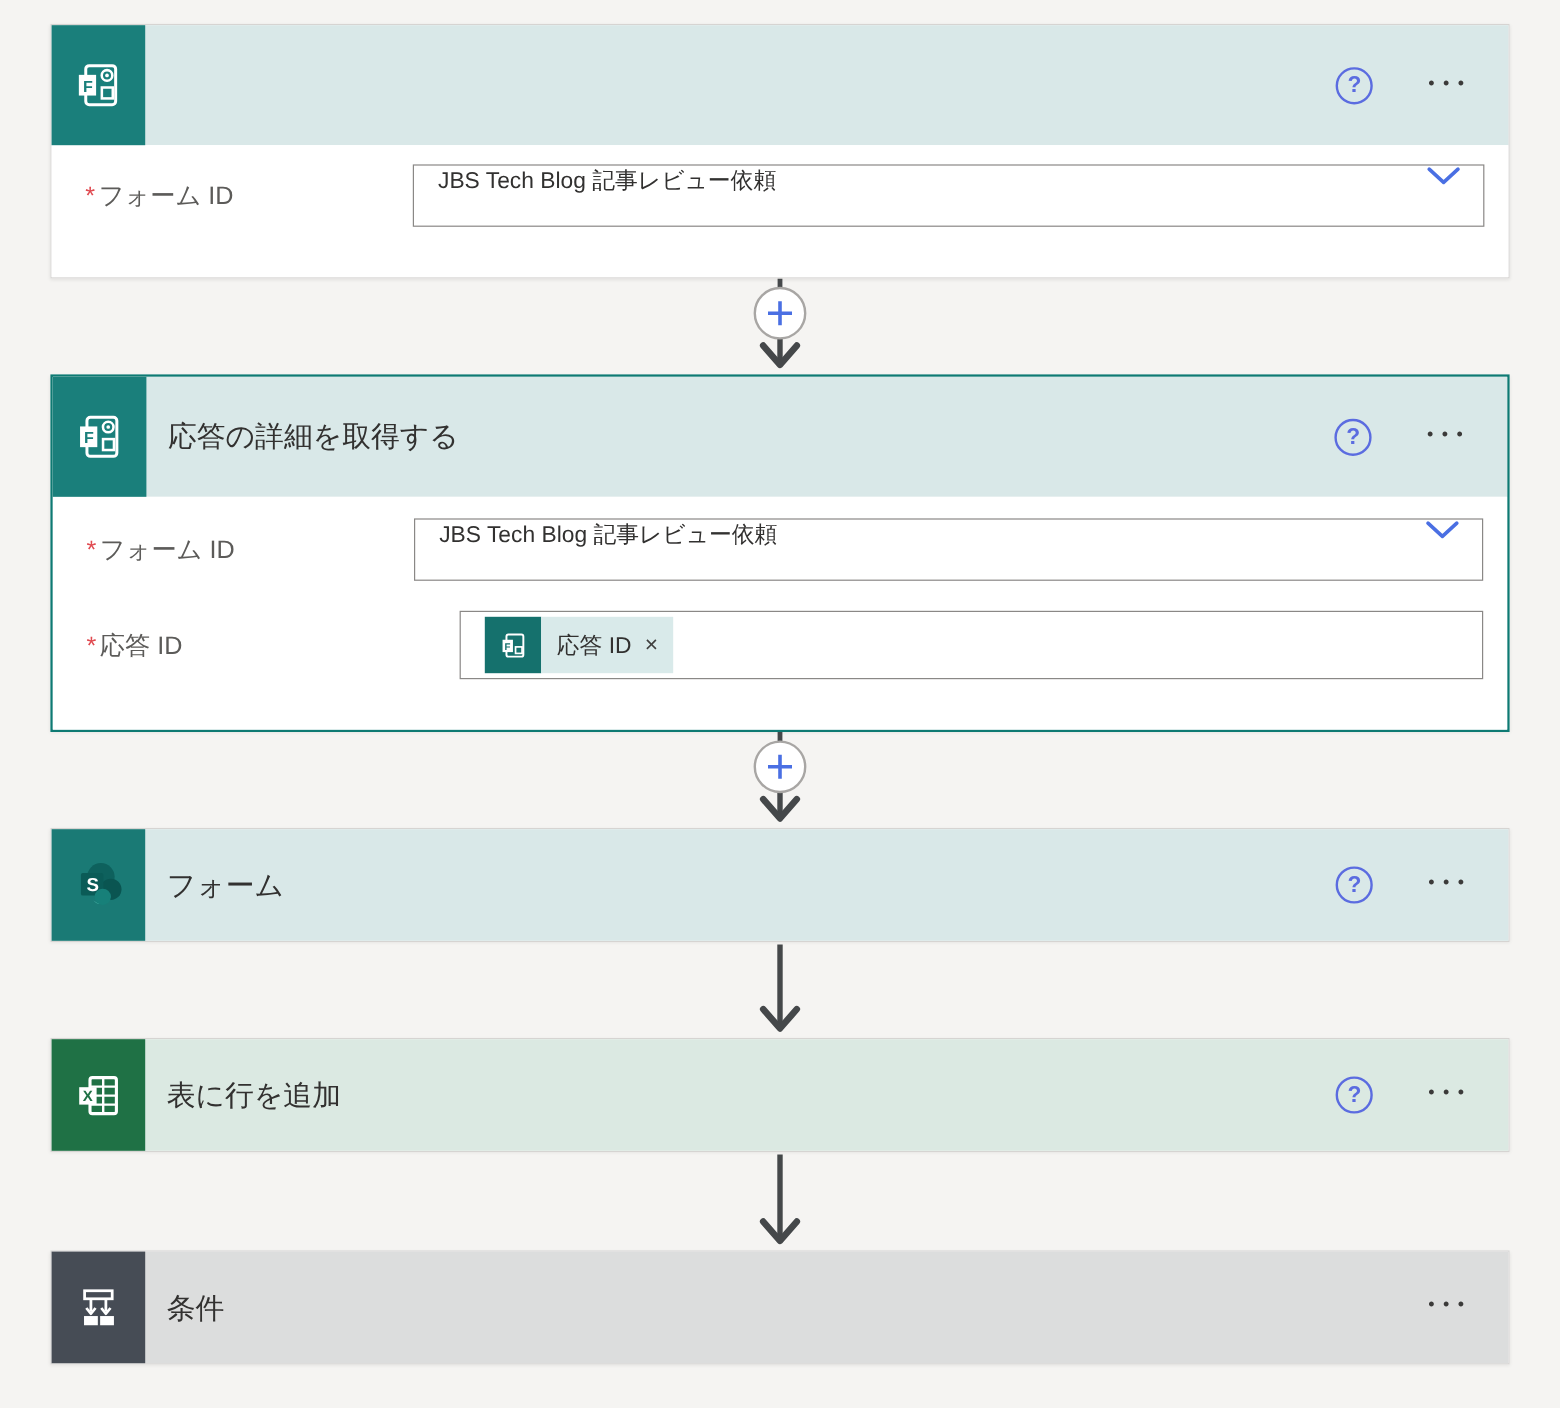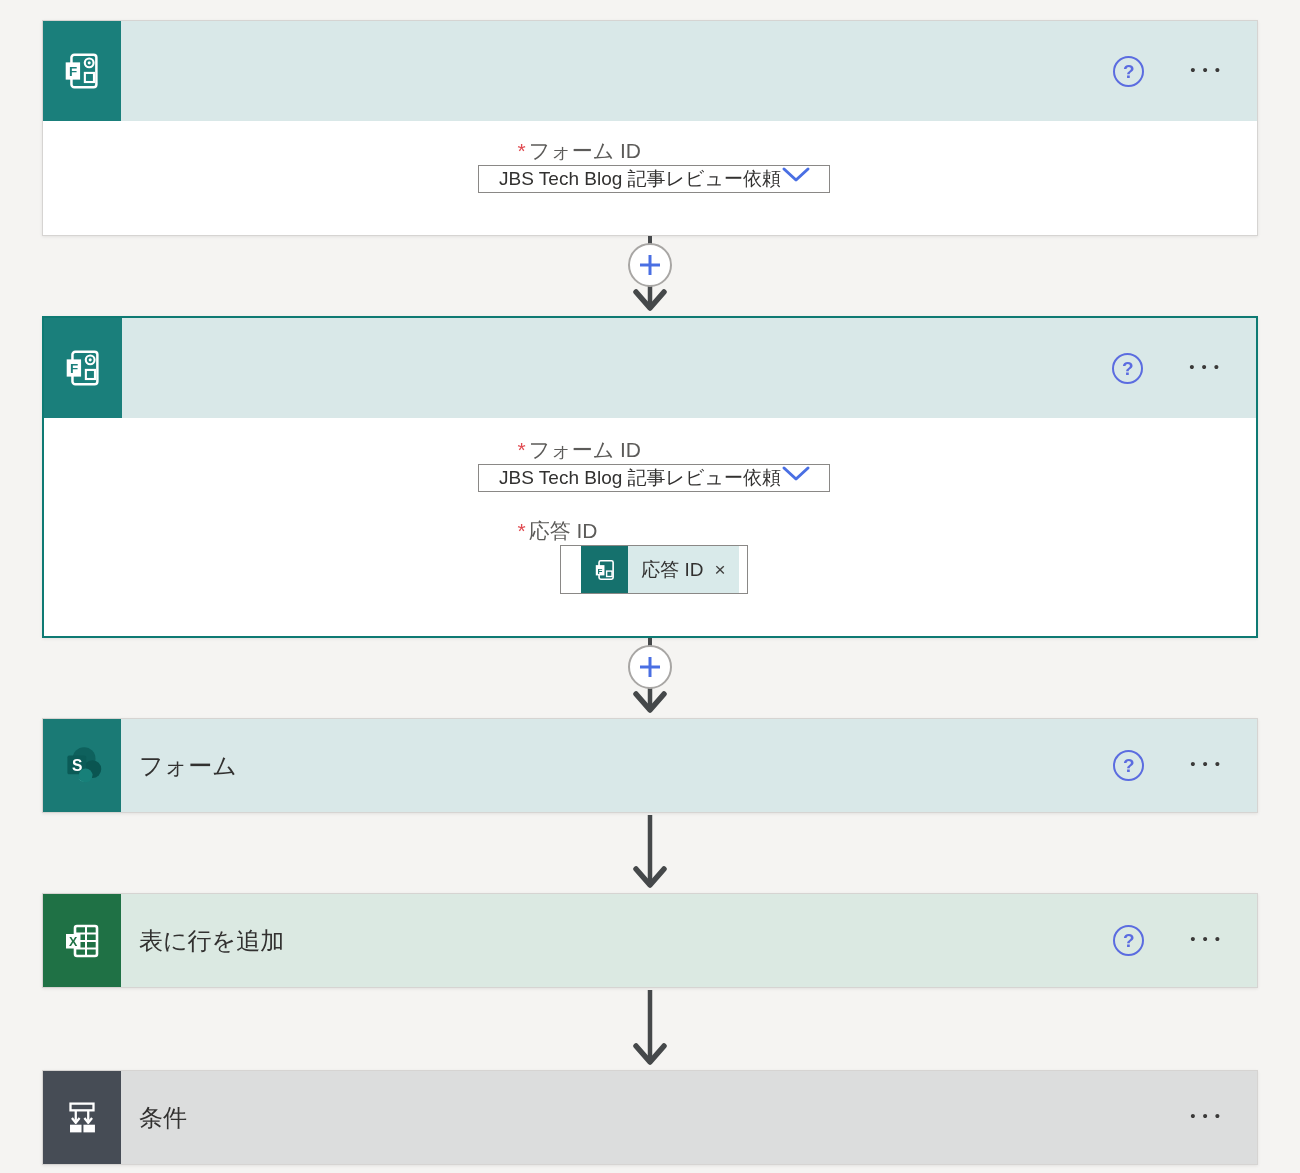--- a/index.html
+++ b/index.html
@@ -62,21 +62,21 @@
   }
   .ellipsis{
     color:#3b3a39;font-size:15px;letter-spacing:7px;
     cursor:pointer;line-height:1;padding:6px 0 10px 4px;
   }
 
   
   .card-body{background:#fff;}
   .field-row{
     display:flex;align-items:center;
-    padding-left:28px;padding-right:20px;flex-direction:column;
+    padding-left:28px;padding-right:20px;
   }
   .field-label{
     width:273px;flex-shrink:0;
     font-size:21px;color:#5c5b59;
   }
   .asterisk{color:#e04a50;margin-right:3px;}
 
   .dropdown{
     flex:1;height:52px;
     border:1px solid #8a8886;background:#fff;
@@ -169,40 +169,41 @@
       <div class="card-icon icon-forms">
         <svg width="46" height="46" viewBox="0 0 48 48">
           <rect x="13" y="7" width="26" height="34" rx="3" fill="none" stroke="#fff" stroke-width="2.6"></rect>
           <rect x="7" y="15" width="15" height="18" fill="#fff"></rect>
           <text x="10.5" y="29.5" font-size="14" font-weight="bold" fill="#1a7f7b" font-family="Liberation Sans, sans-serif">F</text>
           <circle cx="31.5" cy="15.5" r="4.6" fill="none" stroke="#fff" stroke-width="2.2"></circle>
           <circle cx="31.5" cy="15.5" r="1.6" fill="#fff"></circle>
           <rect x="27" y="26" width="9.5" height="9.5" fill="none" stroke="#fff" stroke-width="2.2"></rect>
         </svg>
       </div>
+      <div class="card-title">応答の詳細を取得する</div>
       <div class="head-actions">
         <div class="help-circle">?</div>
         <div class="ellipsis">•••</div>
       </div>
     </div>
     <div class="card-body" style="padding-top:18px;padding-bottom:42px;">
       <div class="field-row">
         <div class="field-label">
           <span class="asterisk">*</span><span>フォーム ID</span>
         </div>
         <div class="dropdown">
           <span>JBS Tech Blog 記事レビュー依頼</span>
           <span class="chev">
             <svg width="30" height="17" viewBox="0 0 30 17">
                 <polyline points="3,3 15,14 27,3" fill="none" stroke="#4a6fe3" stroke-width="3" stroke-linecap="round" stroke-linejoin="round"></polyline>
               </svg>
           </span>
         </div>
       </div>
-      <div class="field-row" style="margin-top:25px;">
+      <div class="field-row" style="margin-top:25px;gap:38px;">
         <div class="field-label">
           <span class="asterisk">*</span><span>応答 ID</span>
         </div>
         <div class="token-input">
           <div class="token">
             <div class="token-icon">
               <svg width="26" height="26" viewBox="0 0 48 48">
                 <rect x="13" y="7" width="26" height="34" rx="3" fill="none" stroke="#fff" stroke-width="3"></rect>
                 <rect x="7" y="15" width="16" height="19" fill="#fff"></rect>
                 <text x="10" y="30.5" font-size="15" font-weight="bold" fill="#15716d" font-family="Liberation Sans, sans-serif">F</text>

